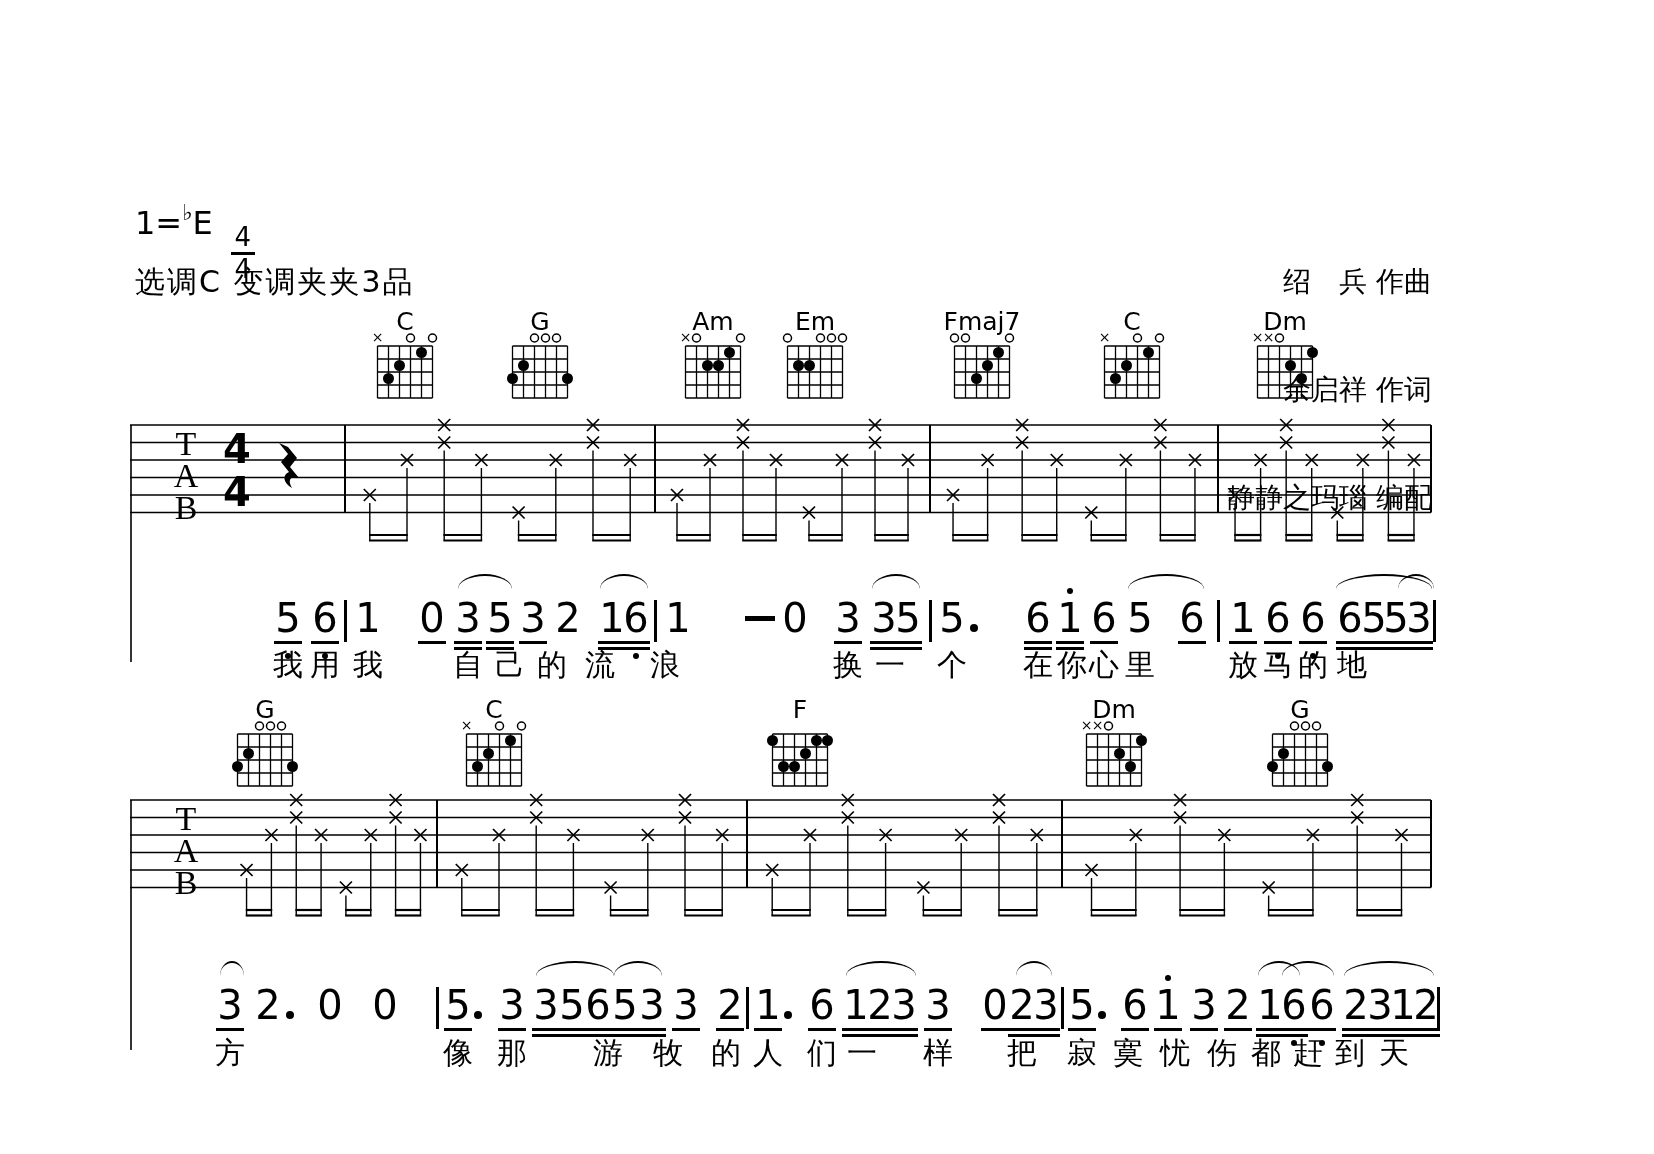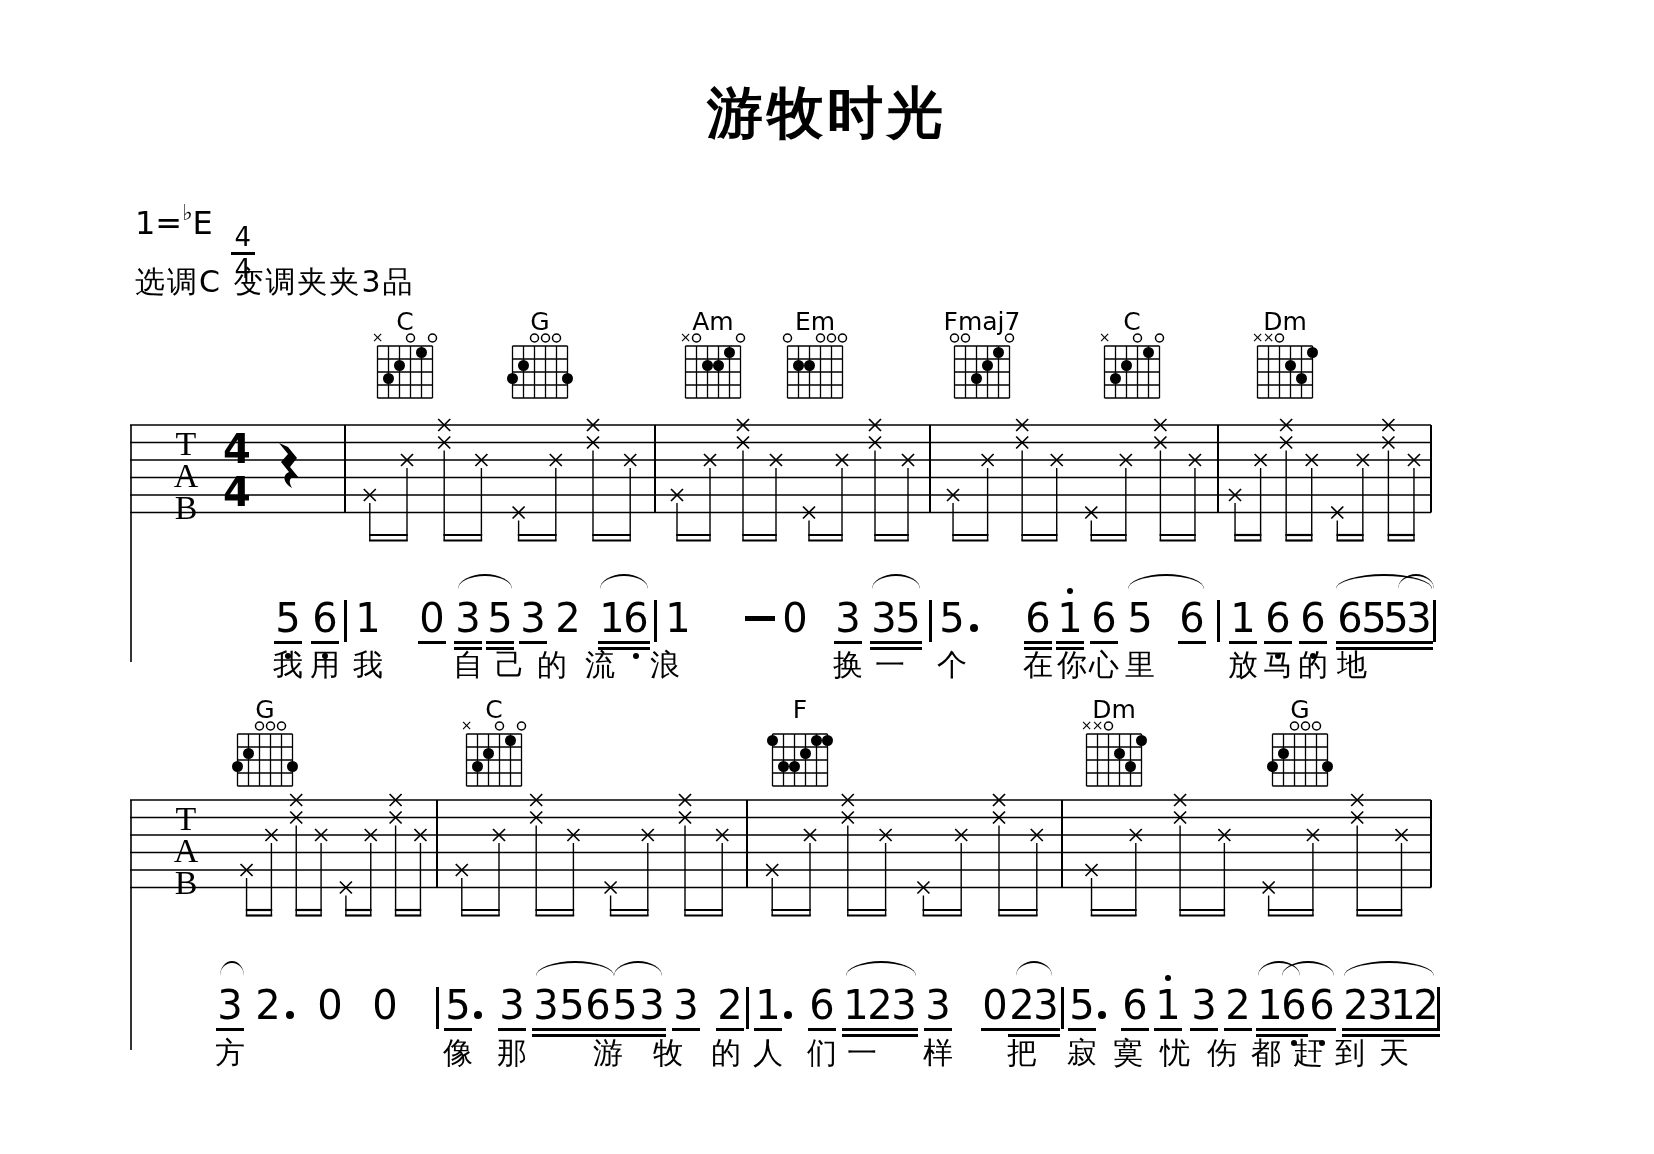--- a/index.html
+++ b/index.html
@@ -28,30 +28,34 @@
   .jp-arc{position:absolute;border-top:2.6px solid #000;
     border-radius:50% 50% 0 0 / 100% 100% 0 0;height:13px;}
   .lyric{position:absolute;transform:translateX(-50%);font-size:30px;line-height:1;
     letter-spacing:0;}
 </style>
 </head>
 <body>
 
 <div class="canvas">
 
-  <div class="title">游牧时光</div>
 
   <div class="keyblock"><span>1=</span><span class="flat">♭</span><span>E</span><span class="frac">
         <span>4</span>
         <span class="fbar"></span>
         <span>4</span>
       </span></div>
 
   <div class="capo">选调C 变调夹夹3品</div>
 
+  <div class="credits">
+    <div>绍　兵 作曲</div>
+    <div>余启祥 作词</div>
+    <div>静静之玛瑙 编配</div>
+  </div>
 
   <svg class="score" id="score-svg" width="1654" height="1154">
       <g>
         <text x="405" y="330" text-anchor="middle" font-size="25" font-family="&quot;DejaVu Sans&quot;,sans-serif" fill="#000000">C</text>
         <text x="377.5" y="342" text-anchor="middle" font-size="14" fill="#000000">×</text>
         <circle cx="410.5" cy="338" r="4" fill="none" stroke="#000000" stroke-width="1.5"></circle>
         <circle cx="432.5" cy="338" r="4" fill="none" stroke="#000000" stroke-width="1.5"></circle>
         <line x1="377.5" y1="346" x2="377.5" y2="398" stroke="#000000" stroke-width="1.3"></line>
         <line x1="388.5" y1="346" x2="388.5" y2="398" stroke="#000000" stroke-width="1.3"></line>
         <line x1="399.5" y1="346" x2="399.5" y2="398" stroke="#000000" stroke-width="1.3"></line>

